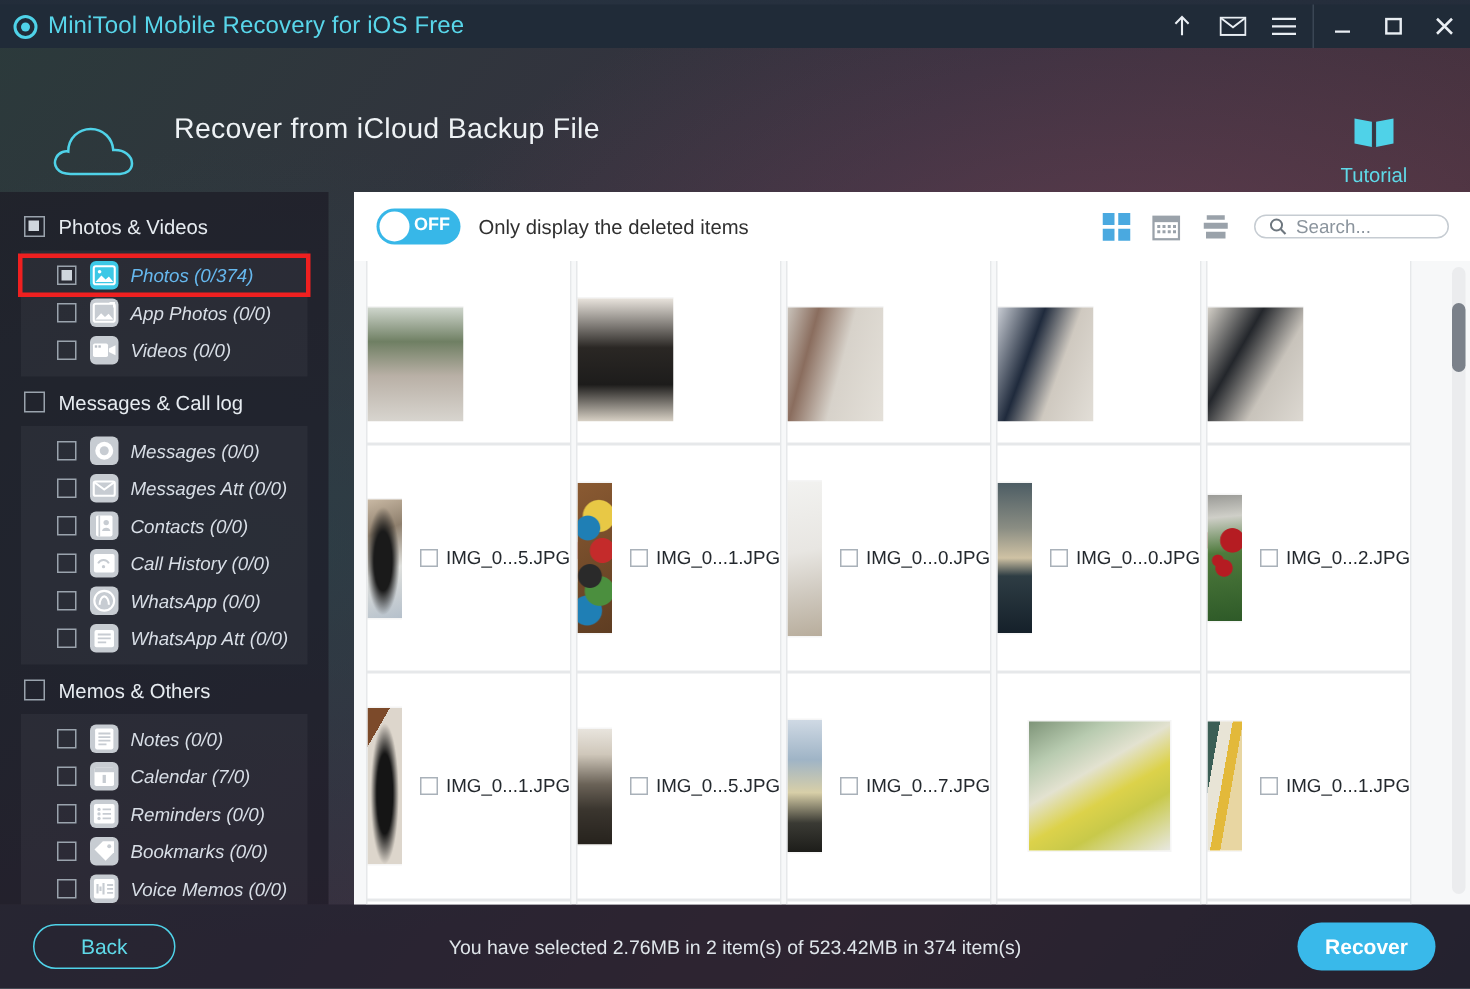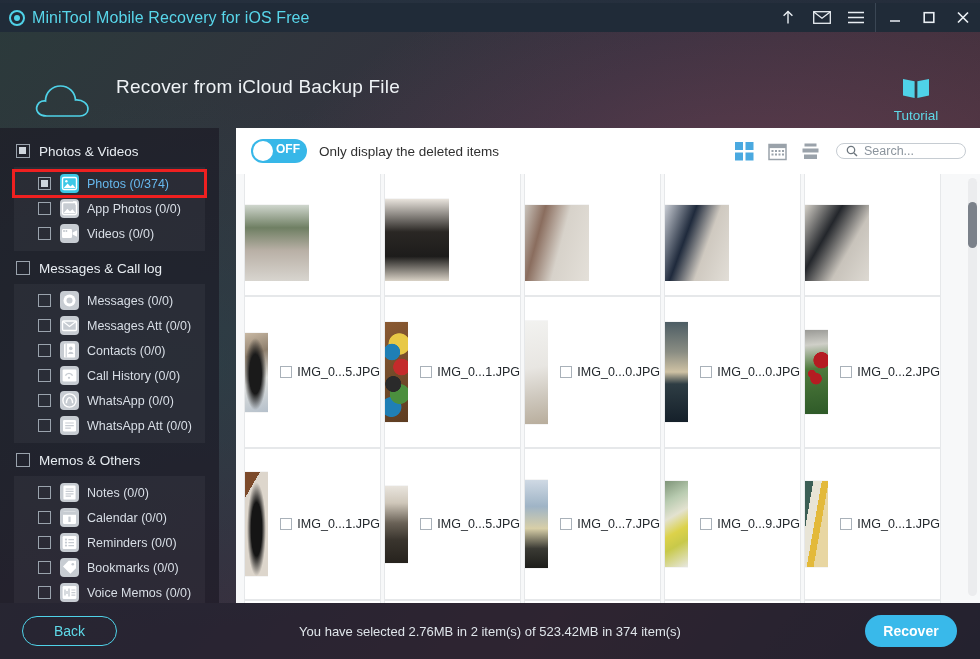--- a/index.html
+++ b/index.html
@@ -79,21 +79,21 @@
     overflow: hidden;
   }
   .group { margin-bottom: 4px; }
   .group-head {
     display: flex; align-items: center; height: 26px; padding-left: 16px;
     cursor: pointer;
   }
   .group-head .glabel {
     color: #e7ecf1; font-size: 13.5px; margin-left: 9px;
   }
-  .group-body { background: rgba(255,255,255,0.045); margin: 3px 14px 0 14px; padding: 4px 0 5px 0; }
+  .group-body { background: rgba(255,255,255,0.045); margin: 3px 14px 0 14px; padding: 4px 0 5px 0; font-style: italic; }
   .row {
     display: flex; align-items: center; height: 25px; padding-left: 24px; cursor: pointer;
     position: relative;
   }
   .row .rlabel { color: #d8dee6; font-size: 12.5px; margin-left: 8px; white-space: nowrap; }
   .row.selected .rlabel { color: #66b8ee; }
   .row.selected { outline: 3px solid #ef2020; outline-offset: -1px; }
 
   
   .cb {
@@ -419,21 +419,21 @@
           </div>
           <div class="row">
             <span class="cb "></span>
             <span class="sicon ">
               <svg width="19" height="19" viewBox="0 0 19 19">
                 <rect x="3" y="3.6" width="13" height="12.4" rx="1.2" fill="#ffffff"></rect>
                 <rect x="3" y="3.6" width="13" height="3.2" fill="#c7ccd2"></rect>
                 <rect x="8.4" y="8.6" width="2.2" height="5.4" fill="#c7ccd2"></rect>
               </svg>
             </span>
-            <span class="rlabel">Calendar (0/0)</span>
+            <span class="rlabel">Calendar (7/0)</span>
           </div>
           <div class="row">
             <span class="cb "></span>
             <span class="sicon ">
               <svg width="19" height="19" viewBox="0 0 19 19">
                 <rect x="2.6" y="3" width="13.8" height="13" rx="1.3" fill="#ffffff"></rect>
                 <circle cx="6" cy="6.6" r="1.1" fill="#c7ccd2"></circle>
                 <circle cx="6" cy="9.6" r="1.1" fill="#c7ccd2"></circle>
                 <circle cx="6" cy="12.6" r="1.1" fill="#c7ccd2"></circle>
                 <path d="M8.4 6.6 h5.6 M8.4 9.6 h5.6 M8.4 12.6 h5.6" stroke="#c7ccd2" stroke-width="1.2"></path>
@@ -634,24 +634,20 @@
             </div>
             <div class="caption">
               <span class="fcb "></span>
               <span class="fname">IMG_0...7.JPG</span>
             </div>
           </div>
           <div class="cell">
             <div class="thumb-area">
               <div class="thumb" style="width:94px;height:86px;background:linear-gradient(150deg,#7e9478 0%,#b8cbb0 22%,#e3e2d0 40%,#dcd24a 58%,#c8c94a 72%,#e8e8e2 100%);"></div>
             </div>
-            <div class="caption">
-              <span class="fcb "></span>
-              <span class="fname">IMG_0...9.JPG</span>
-            </div>
           </div>
           <div class="cell">
             <div class="thumb-area">
               <div class="thumb" style="width:94px;height:86px;background:linear-gradient(100deg,#3b5e55 0 22%, #e8e4d6 22% 44%, #e3b93a 44% 62%, #e8d6a2 62% 100%);"></div>
             </div>
             <div class="caption">
               <span class="fcb "></span>
               <span class="fname">IMG_0...1.JPG</span>
             </div>
           </div>

